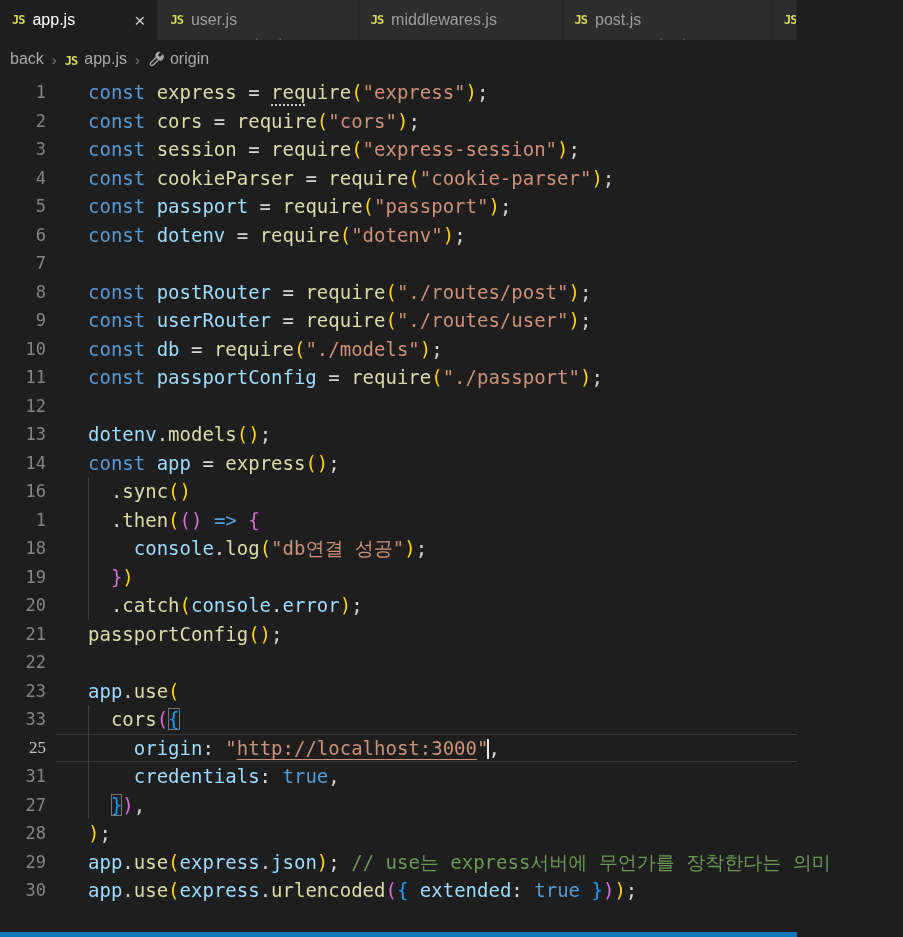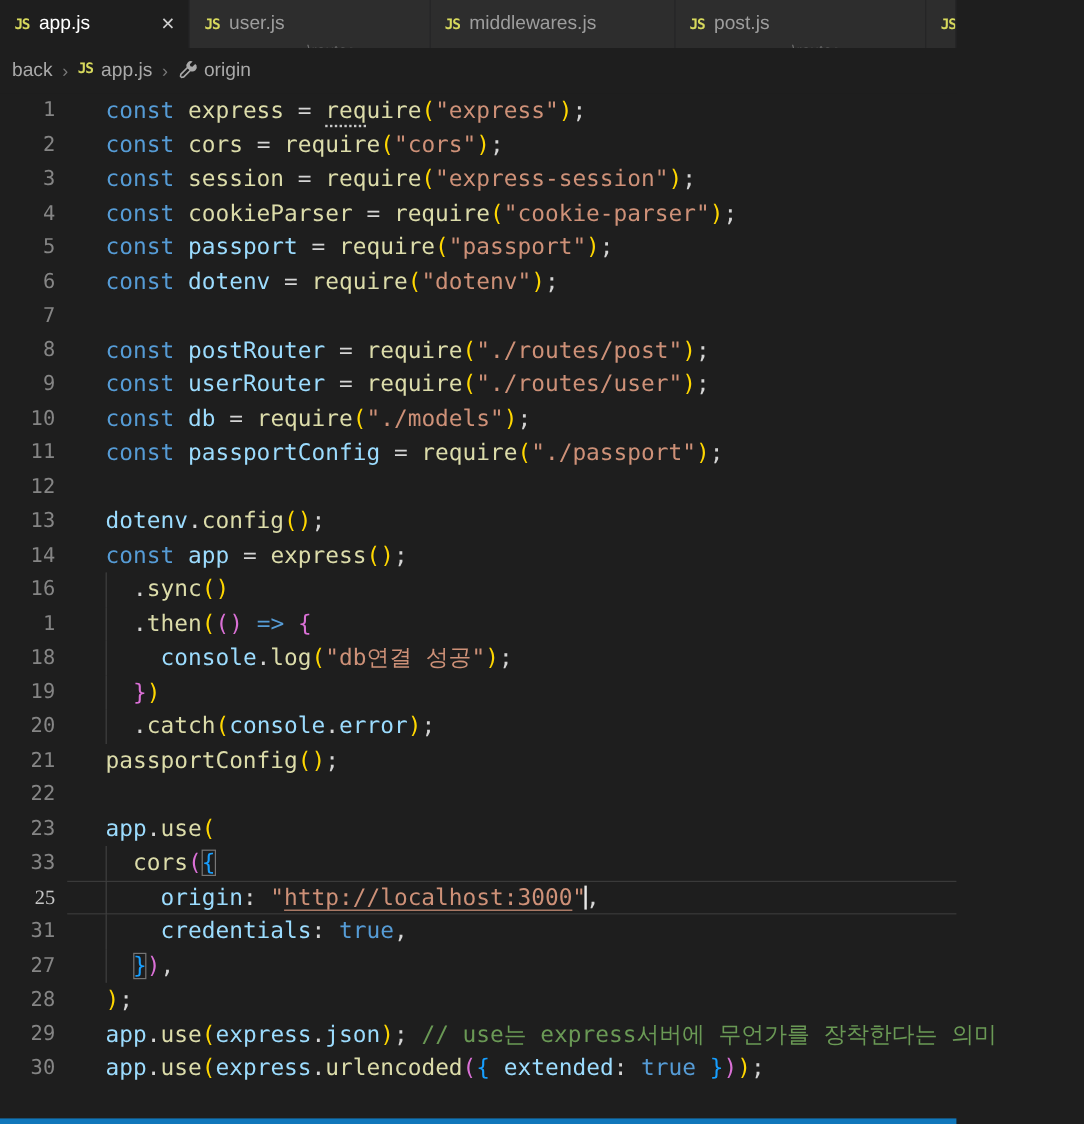--- a/index.html
+++ b/index.html
@@ -15,21 +15,21 @@
   .tab.active { background:var(--editor-bg); }
   .tab .label { font-size:16px; margin-left:8px; }
   .tab.active .label { color:var(--tab-active-fg); }
   .tab.inactive .label { color:var(--tab-inactive-fg); }
   .tab .desc { font-size:13px; color:var(--tab-desc-fg); margin-left:8px;margin-top:44px; }
   .tab .close { margin-left:auto; padding-left:14px; color:#d0d0d0; font-size:19px; line-height:1; }
   .js-badge { font-size:12px; font-weight:bold; color:var(--js-icon); font-family:"DejaVu Sans Mono",monospace; letter-spacing:-1px; }
 
   
   .breadcrumbs { height:38px; display:flex; align-items:center; padding-left:10px; background:var(--editor-bg); flex-shrink:0; }
-  .crumb { display:flex; align-items:flex-start; color:var(--breadcrumb-fg); font-size:16px; cursor:pointer; }
+  .crumb { display:flex; align-items:flex-end; color:var(--breadcrumb-fg); font-size:16px; cursor:pointer; }
   .crumb .js-badge { margin-right:7px; }
   .crumb svg { margin-right:5px; }
   .crumb-sep { color:#7a7a7a; font-size:15px; padding:0 8px; }
 
   
   .editor { position:relative; flex:1; font-family:"DejaVu Sans Mono","Liberation Mono",monospace; font-size:19px; }
   .line { position:relative; display:flex; height:28.5px; line-height:28.5px; white-space:pre; }
   .gutter { width:46px; text-align:right; color:var(--lineno); font-size:17px; flex-shrink:0; }
   .line.current .gutter { color:var(--lineno-active);font-family:Liberation Serif, serif; }
   .code { padding-left:42px; color:var(--pun); }
@@ -104,21 +104,21 @@
       <div class="line"><span class="gutter">3</span><span class="code"><span class="tk-kw">const</span><span class="tk-pun"> </span><span class="tk-fn">session</span><span class="tk-pun"> = </span><span class="tk-fn">require</span><span class="tk-b1">(</span><span class="tk-str">"express-session"</span><span class="tk-b1">)</span><span class="tk-pun">;</span></span></div>
       <div class="line"><span class="gutter">4</span><span class="code"><span class="tk-kw">const</span><span class="tk-pun"> </span><span class="tk-fn">cookieParser</span><span class="tk-pun"> = </span><span class="tk-fn">require</span><span class="tk-b1">(</span><span class="tk-str">"cookie-parser"</span><span class="tk-b1">)</span><span class="tk-pun">;</span></span></div>
       <div class="line"><span class="gutter">5</span><span class="code"><span class="tk-kw">const</span><span class="tk-pun"> </span><span class="tk-var">passport</span><span class="tk-pun"> = </span><span class="tk-fn">require</span><span class="tk-b1">(</span><span class="tk-str">"passport"</span><span class="tk-b1">)</span><span class="tk-pun">;</span></span></div>
       <div class="line"><span class="gutter">6</span><span class="code"><span class="tk-kw">const</span><span class="tk-pun"> </span><span class="tk-var">dotenv</span><span class="tk-pun"> = </span><span class="tk-fn">require</span><span class="tk-b1">(</span><span class="tk-str">"dotenv"</span><span class="tk-b1">)</span><span class="tk-pun">;</span></span></div>
       <div class="line"><span class="gutter">7</span><span class="code"></span></div>
       <div class="line"><span class="gutter">8</span><span class="code"><span class="tk-kw">const</span><span class="tk-pun"> </span><span class="tk-var">postRouter</span><span class="tk-pun"> = </span><span class="tk-fn">require</span><span class="tk-b1">(</span><span class="tk-str">"./routes/post"</span><span class="tk-b1">)</span><span class="tk-pun">;</span></span></div>
       <div class="line"><span class="gutter">9</span><span class="code"><span class="tk-kw">const</span><span class="tk-pun"> </span><span class="tk-var">userRouter</span><span class="tk-pun"> = </span><span class="tk-fn">require</span><span class="tk-b1">(</span><span class="tk-str">"./routes/user"</span><span class="tk-b1">)</span><span class="tk-pun">;</span></span></div>
       <div class="line"><span class="gutter">10</span><span class="code"><span class="tk-kw">const</span><span class="tk-pun"> </span><span class="tk-var">db</span><span class="tk-pun"> = </span><span class="tk-fn">require</span><span class="tk-b1">(</span><span class="tk-str">"./models"</span><span class="tk-b1">)</span><span class="tk-pun">;</span></span></div>
       <div class="line"><span class="gutter">11</span><span class="code"><span class="tk-kw">const</span><span class="tk-pun"> </span><span class="tk-var">passportConfig</span><span class="tk-pun"> = </span><span class="tk-fn">require</span><span class="tk-b1">(</span><span class="tk-str">"./passport"</span><span class="tk-b1">)</span><span class="tk-pun">;</span></span></div>
       <div class="line"><span class="gutter">12</span><span class="code"></span></div>
-      <div class="line"><span class="gutter">13</span><span class="code"><span class="tk-var">dotenv</span><span class="tk-pun">.</span><span class="tk-fn">config</span><span class="tk-b1">(</span><span class="tk-b1">)</span><span class="tk-pun">;</span></span></div>
+      <div class="line"><span class="gutter">13</span><span class="code"><span class="tk-var">dotenv</span><span class="tk-pun">.</span><span class="tk-fn">models</span><span class="tk-b1">(</span><span class="tk-b1">)</span><span class="tk-pun">;</span></span></div>
       <div class="line"><span class="gutter">14</span><span class="code"><span class="tk-kw">const</span><span class="tk-pun"> </span><span class="tk-var">app</span><span class="tk-pun"> = </span><span class="tk-fn">express</span><span class="tk-b1">(</span><span class="tk-b1">)</span><span class="tk-pun">;</span></span></div>
       <div class="line"><span class="gutter">16</span><span class="guide"></span><span class="code"><span class="tk-pun">  .</span><span class="tk-fn">sync</span><span class="tk-b1">(</span><span class="tk-b1">)</span></span></div>
       <div class="line"><span class="gutter">1</span><span class="guide"></span><span class="code"><span class="tk-pun">  .</span><span class="tk-fn">then</span><span class="tk-b1">(</span><span class="tk-b2">(</span><span class="tk-b2">)</span><span class="tk-pun"> </span><span class="tk-kw">=&gt;</span><span class="tk-pun"> </span><span class="tk-b2">{</span></span></div>
       <div class="line"><span class="gutter">18</span><span class="guide"></span><span class="code"><span class="tk-pun">    </span><span class="tk-var">console</span><span class="tk-pun">.</span><span class="tk-fn">log</span><span class="tk-b1">(</span><span class="tk-str">"db연결 성공"</span><span class="tk-b1">)</span><span class="tk-pun">;</span></span></div>
       <div class="line"><span class="gutter">19</span><span class="guide"></span><span class="code"><span class="tk-pun">  </span><span class="tk-b2">}</span><span class="tk-b1">)</span></span></div>
       <div class="line"><span class="gutter">20</span><span class="guide"></span><span class="code"><span class="tk-pun">  .</span><span class="tk-fn">catch</span><span class="tk-b1">(</span><span class="tk-var">console</span><span class="tk-pun">.</span><span class="tk-var">error</span><span class="tk-b1">)</span><span class="tk-pun">;</span></span></div>
       <div class="line"><span class="gutter">21</span><span class="code"><span class="tk-fn">passportConfig</span><span class="tk-b1">(</span><span class="tk-b1">)</span><span class="tk-pun">;</span></span></div>
       <div class="line"><span class="gutter">22</span><span class="code"></span></div>
       <div class="line"><span class="gutter">23</span><span class="code"><span class="tk-var">app</span><span class="tk-pun">.</span><span class="tk-fn">use</span><span class="tk-b1">(</span></span></div>
       <div class="line"><span class="gutter">33</span><span class="guide"></span><span class="code"><span class="tk-pun">  </span><span class="tk-fn">cors</span><span class="tk-b2">(</span><span class="tk-b3 tk-box">{</span></span></div>

